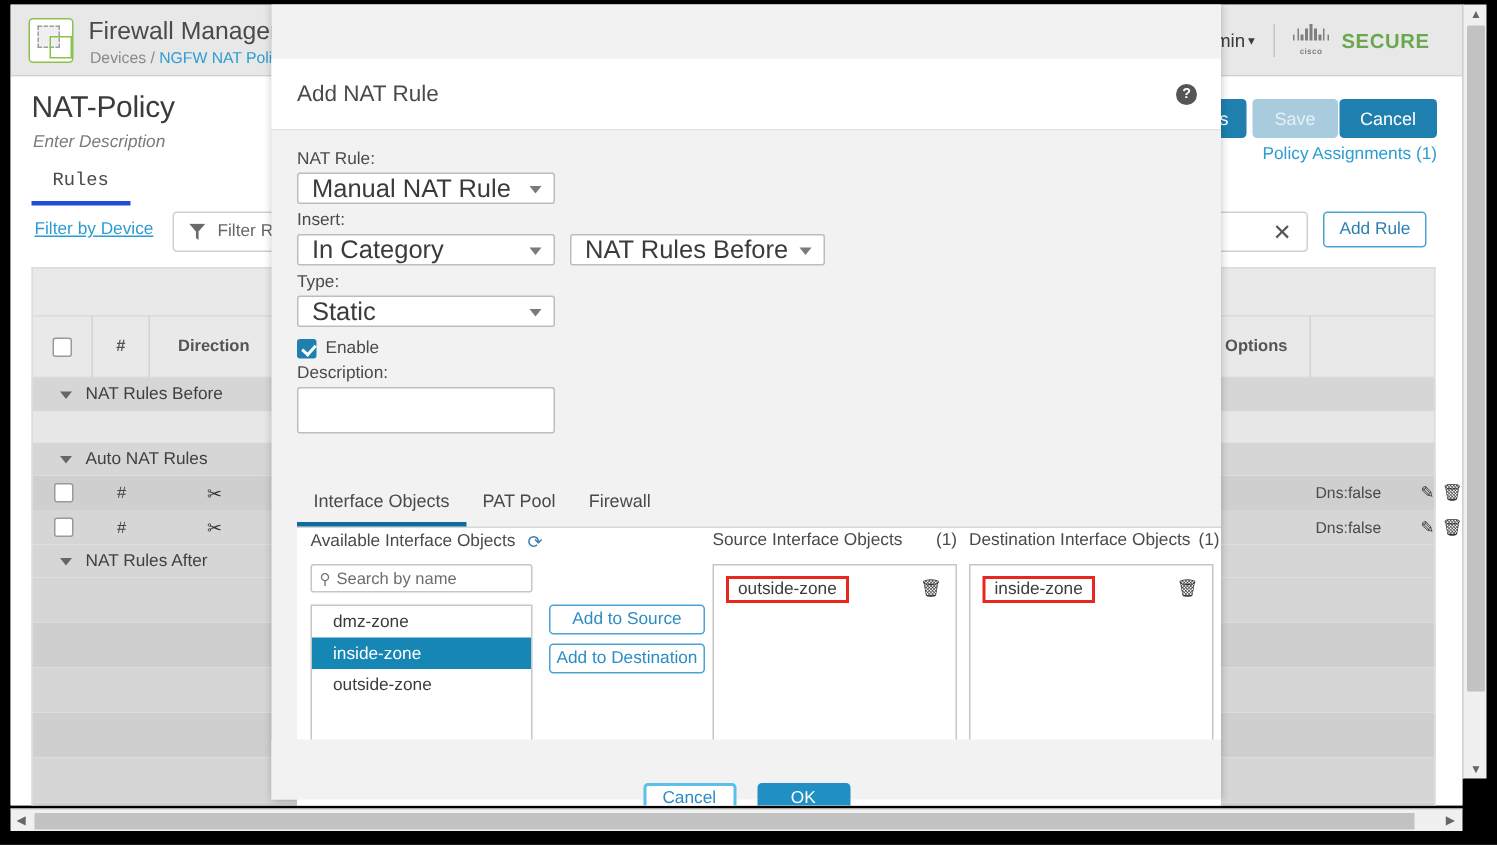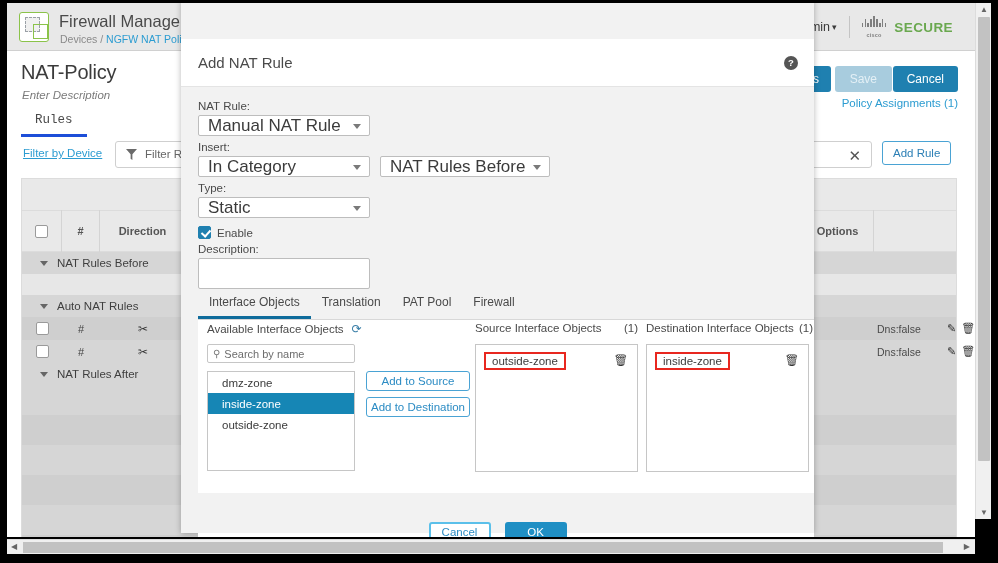--- a/index.html
+++ b/index.html
@@ -273,29 +273,29 @@
   }
   .select .car {
     position:absolute; right: 8px; top: 8px;
     width:0;height:0;border-left:4px solid transparent;border-right:4px solid transparent;
     border-top:5px solid #7a7a7a;
   }
   .w175 { width: 172px; }
   .w172b { width: 170px; }
   .row-inline { display:flex; gap: 10px; }
 
-  .chk-row { display:flex; align-items:center; margin: 8px 0 4px 0; }
+  .chk-row { display:flex; margin: 8px 0 4px 0; }
   .chk-row .lbl { font-size: 11.5px; color: #4a4a4a; margin-left: 6px; }
   .desc-box {
     width: 172px; height: 31px; border:1px solid #bdbdbd; background:#fff; border-radius:2px;
   }
 
   
   .mtabs {
-    margin-top: 2px; display:flex; gap: 0; border-bottom: 1px solid #d8d8d8;
+    margin-top: 34px; display:flex; gap: 0; border-bottom: 1px solid #d8d8d8;
     width: 616px;
   }
   .mtab {
     font-size: 12px; color: #4a4a4a; padding: 4px 11px 7px 11px;
   }
   .mtab.active { border-bottom: 3px solid #0f6c9c; }
 
   .panel {
     margin-top: 0; background:#fff; width: 616px; height: 285px;
     position: relative; padding-top: 8px;
@@ -557,21 +557,20 @@
         <div class="chk-row">
           <div class="chk on"></div>
           <span class="lbl">Enable</span>
         </div>
 
         <div class="fld-label">Description:</div>
         <div class="desc-box"></div>
 
         <div class="mtabs">
           <div class="mtab active">Interface Objects</div>
-          <div class="mtab">Translation</div>
           <div class="mtab">PAT Pool</div>
           <div class="mtab">Firewall</div>
         </div>
 
         <div class="panel">
           <div style="position:absolute;left:9px;top:2px;display:flex;align-items:center;gap:8px">
             <span class="col-title">Available Interface Objects</span>
             <span class="refresh-ico">⟳</span>
           </div>
 

